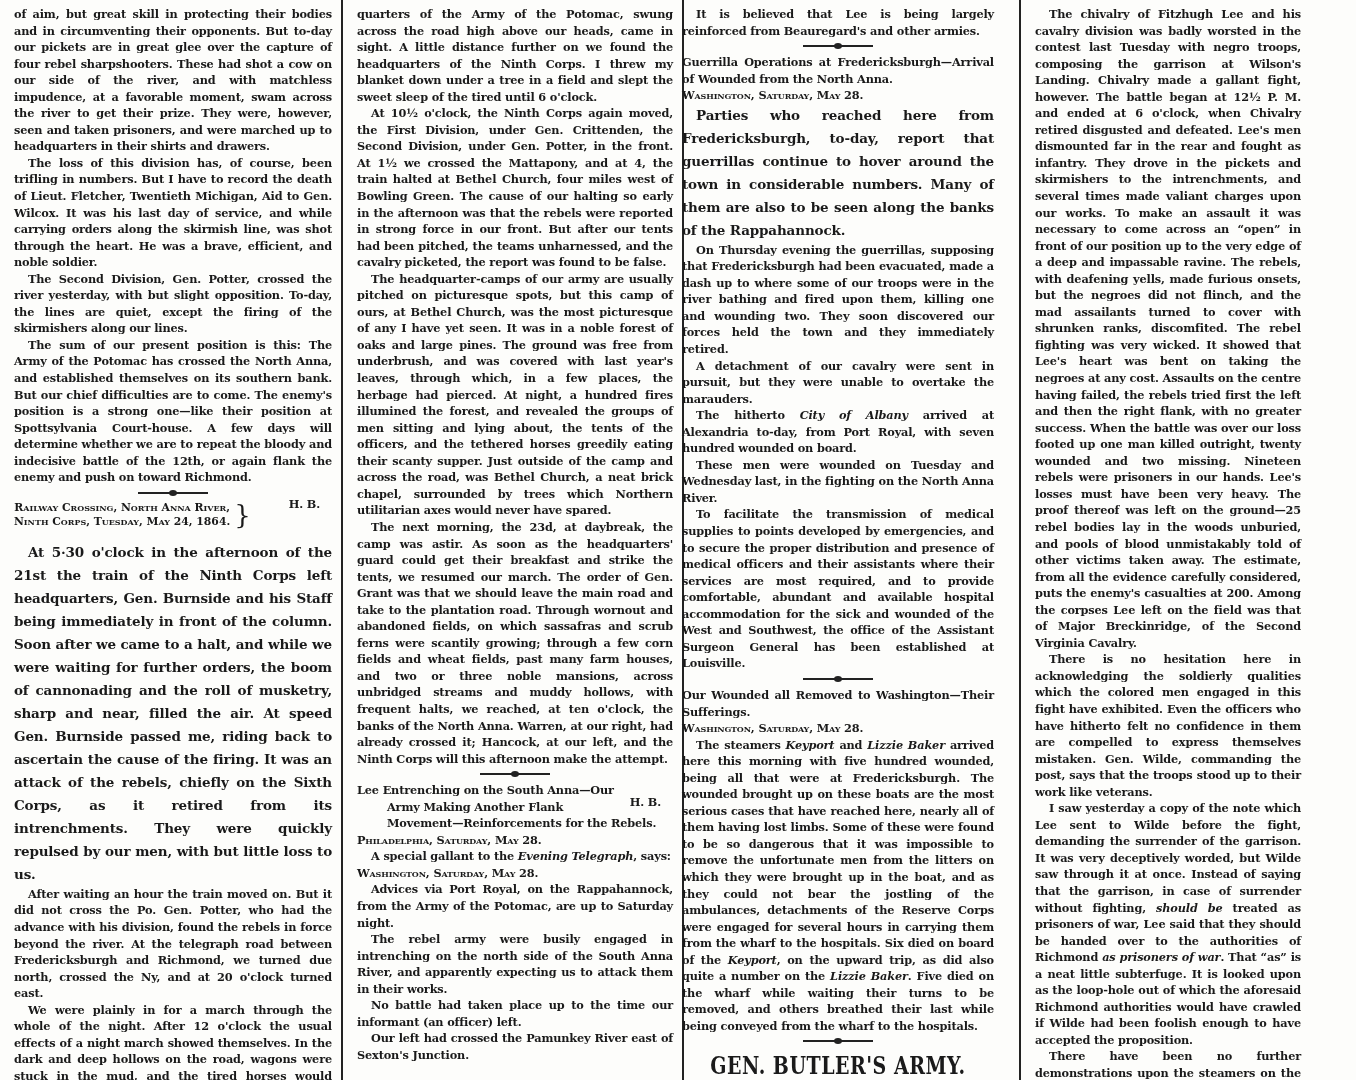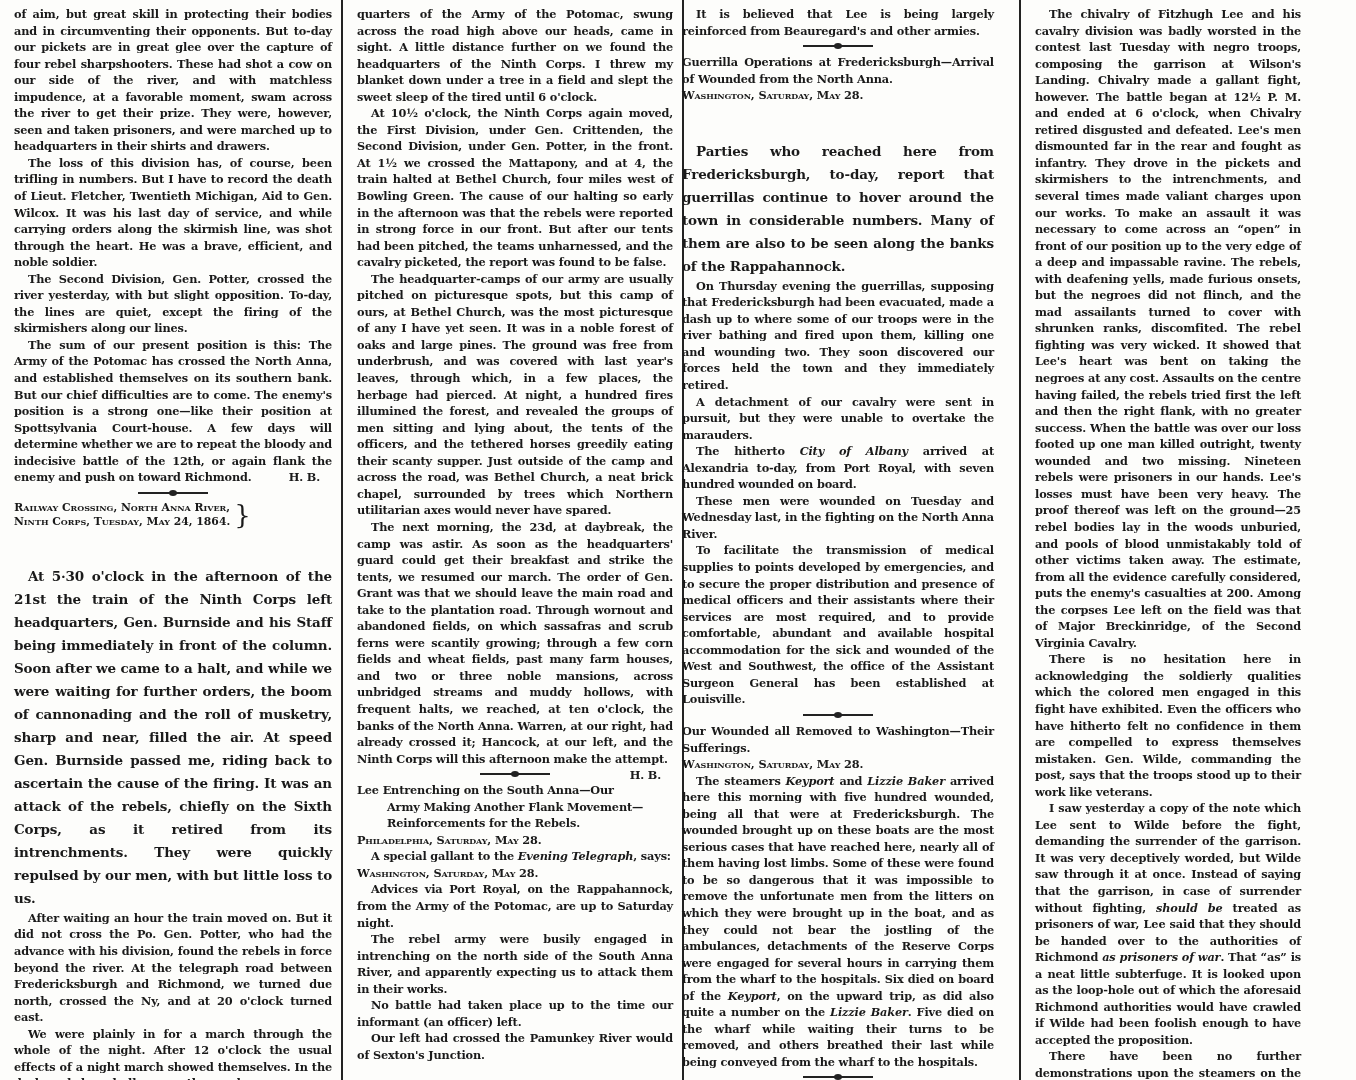--- a/index.html
+++ b/index.html
@@ -12,21 +12,21 @@
   .page { position: relative; width: 1356px; height: 1080px; border-radius: 10px; }
   .col {
     position: absolute; top: 0; height: 1080px; box-sizing: border-box;
     padding: 6px 8px 0 14px; overflow: hidden;
   }
   .col p {
     margin: 0; font-size: 11.3px; line-height: 16.55px; text-align: justify;
     font-weight: bold; letter-spacing: -0.15px;
   }
   .col p.indent { text-indent: 14px; }
-  .col p.big { font-size: 13.5px; line-height: 23px; margin-top: 36px; }
+  .col p.big { font-size: 13.5px; line-height: 23px; }
   .rule {
     position: absolute; top: 0; width: 2px; height: 1080px; background: #222;
   }
   .divider {
     width: 70px; height: 2px; background: #222; margin: 6px auto 7px auto; position: relative;
   }
   .divider::after {
     content: ""; position: absolute; left: 31px; top: -2px; width: 8px; height: 6px;
     background: #222; border-radius: 50%;
   }
@@ -36,21 +36,21 @@
   }
   .headline.left { text-align: left; padding-left: 30px; text-indent: -30px; }
   .big-head {
     font-family: "DejaVu Serif", "Liberation Serif", serif; font-weight: 900; font-size: 19px;
     text-align: center; letter-spacing: 0.5px; margin: 12px 0 8px 0; transform: scaleY(1.25);
   }
   .dateline {
     font-size: 11.3px; font-weight: bold; line-height: 16.5px; text-align: right; padding-right: 48px;
     font-variant: small-caps; margin: 0;
   }
-  .sig { float: right; padding-right: 12px; }
+  .sig { float: right; padding-right: 12px; margin-top: 27px; }
   em { }
   .brace-block { display: flex; align-items: center; justify-content: flex-start; gap: 4px; margin: 2px 0 12px 0; }
   .brace-block .lines { font-size: 10.8px; font-weight: bold; line-height: 14px; font-variant: small-caps; text-align: center; }
   .brace-block .brace { font-size: 26px; line-height: 26px; font-weight: normal; }
 </style>
 </head>
 <body>
 
 <div class="page">
 
@@ -80,21 +80,21 @@
     <p class="indent">The headquarter-camps of our army are usually pitched on picturesque spots, but this camp of ours, at Bethel Church, was the most picturesque of any I have yet seen. It was in a noble forest of oaks and large pines. The ground was free from underbrush, and was covered with last year's leaves, through which, in a few places, the herbage had pierced. At night, a hundred fires illumined the forest, and revealed the groups of men sitting and lying about, the tents of the officers, and the tethered horses greedily eating their scanty supper. Just outside of the camp and across the road, was Bethel Church, a neat brick chapel, surrounded by trees which Northern utilitarian axes would never have spared.</p>
     <p class="indent"><span>The next morning, the 23d, at daybreak, the camp was astir. As soon as the headquarters' guard could get their breakfast and strike the tents, we resumed our march. The order of Gen. Grant was that we should leave the main road and take to the plantation road. Through wornout and abandoned fields, on which sassafras and scrub ferns were scantily growing; through a few corn fields and wheat fields, past many farm houses, and two or three noble mansions, across unbridged streams and muddy hollows, with frequent halts, we reached, at ten o'clock, the banks of the North Anna. Warren, at our right, had already crossed it; Hancock, at our left, and the Ninth Corps will this afternoon make the attempt.</span> <span class="sig">H. B.</span></p>
     <div class="divider"></div>
     <p class="headline left">Lee Entrenching on the South Anna—Our Army Making Another Flank Movement—Reinforcements for the Rebels.</p>
     <p class="dateline">Philadelphia, Saturday, May 28.</p>
     <p class="indent"><span>A special gallant to the </span><em>Evening Telegraph</em><span>, says:</span></p>
     <p class="dateline">Washington, Saturday, May 28.</p>
     <p class="indent">Advices via Port Royal, on the Rappahannock, from the Army of the Potomac, are up to Saturday night.</p>
     <p class="indent">The rebel army were busily engaged in intrenching on the north side of the South Anna River, and apparently expecting us to attack them in their works.</p>
     <p class="indent">No battle had taken place up to the time our informant (an officer) left.</p>
-    <p class="indent">Our left had crossed the Pamunkey River would of Sexton's Junction.</p>
+    <p class="indent">Our left had crossed the Pamunkey River east of Sexton's Junction.</p>
 
   </div>
   <div class="rule" style="left:682px;"></div>
 
   <div class="col" style="left:668px; width:334px;">
     <p class="indent">It is believed that Lee is being largely reinforced from Beauregard's and other armies.</p>
     <div class="divider"></div>
     <p class="headline">Guerrilla Operations at Fredericksburgh—Arrival of Wounded from the North Anna.</p>
     <p class="dateline">Washington, Saturday, May 28.</p>
     <p class="indent big">Parties who reached here from Fredericksburgh, to-day, report that guerrillas continue to hover around the town in considerable numbers. Many of them are also to be seen along the banks of the Rappahannock.</p>

